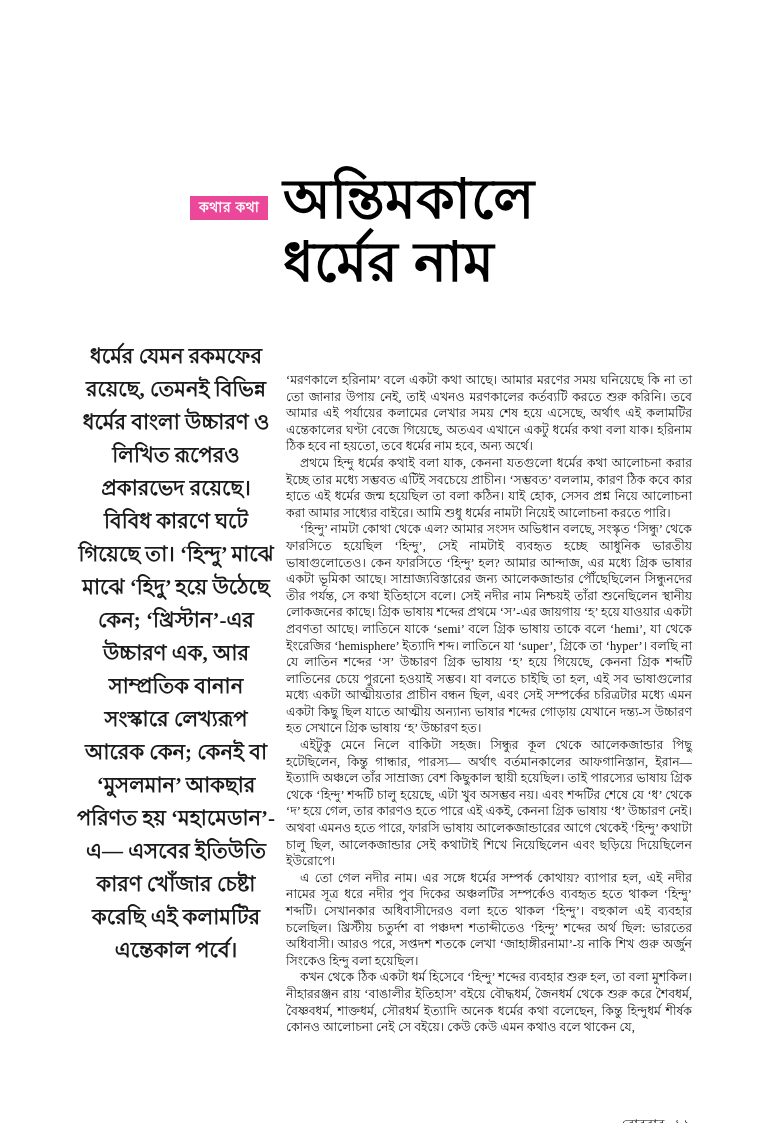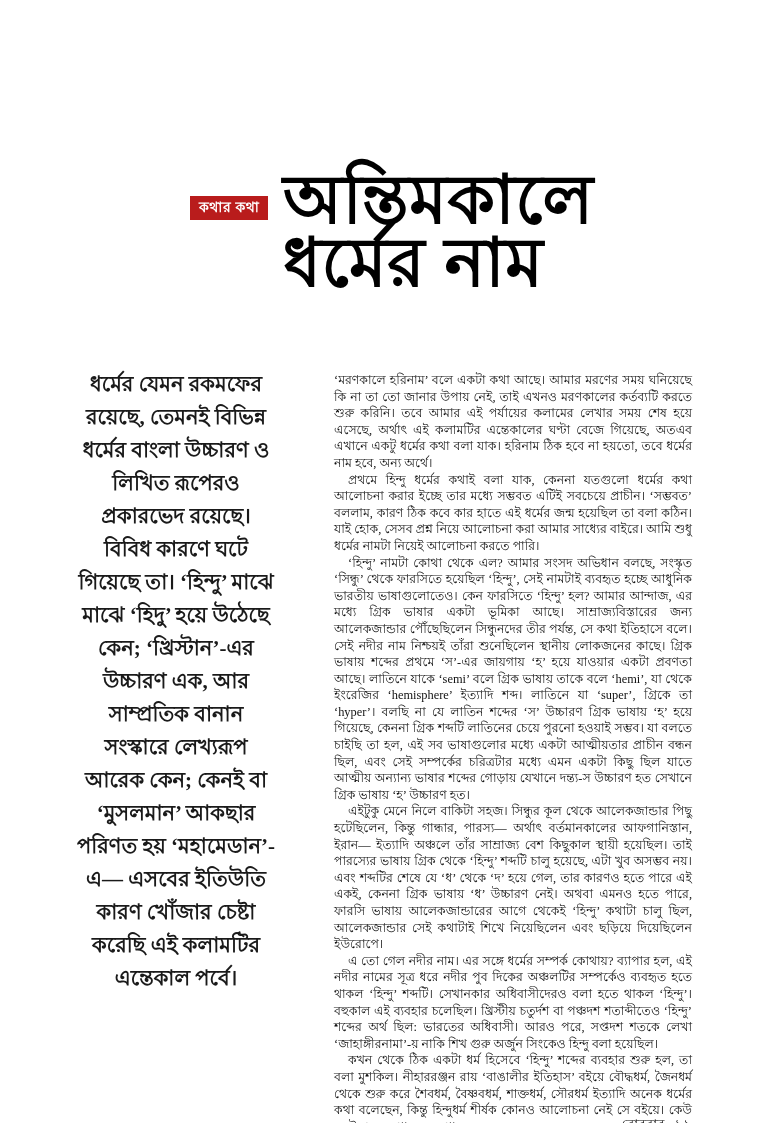--- a/index.html
+++ b/index.html
@@ -15,39 +15,39 @@
   .page {
     position: absolute;
     inset: 0;
     background: #ffffff;
   }
   
   .section-tag {
     position: absolute;
     left: 190px;
     top: 196px;
-    background: #b91c1c;
+    background: #ec4899;
     color: #ffffff;
     font-family: "Liberation Sans", "DejaVu Sans", sans-serif;
     font-weight: bold;
     font-size: 14px;
     line-height: 1;
     padding: 4px 9px 6px 9px;
     letter-spacing: 0.5px;
     white-space: nowrap;
   }
   
   .headline {
     position: absolute;
     left: 283px;
     top: 168px;
     width: 440px;
     font-family: "Liberation Sans", "DejaVu Sans", sans-serif;
     font-weight: 900;
-    font-size: 68px;
+    font-size: 55px;
     line-height: 63px;
     color: #000000;
     white-space: pre-line;
     letter-spacing: 0.5px;
   }
   
   .byline {
     position: absolute;
     left: 286px;
     top: 338px;
@@ -63,35 +63,34 @@
     position: absolute;
     left: 76px;
     top: 340px;
     width: 200px;
     font-family: "Liberation Serif", "DejaVu Serif", serif;
     font-weight: 600;
     font-size: 21px;
     line-height: 33px;
     text-align: center;
     color: #1a1a1a;
-    margin-top: 28px;
   }
   
   .body-text {
     position: absolute;
     left: 286px;
     top: 372px;
     width: 406px;
     font-family: "Liberation Serif", "DejaVu Serif", serif;
     font-size: 12.4px;
     line-height: 16.6px;
     text-align: justify;
     color: #111111;
   }
-  .body-text p { text-indent: 14px; margin-left: 48px; }
+  .body-text p { text-indent: 14px; }
   .body-text p.first { text-indent: 0; }
   
   .page-footer {
     position: absolute;
     right: 78px;
     top: 1070px;
     font-family: "Liberation Serif", "DejaVu Serif", serif;
     font-size: 13.5px;
     color: #000000;
     white-space: nowrap;

